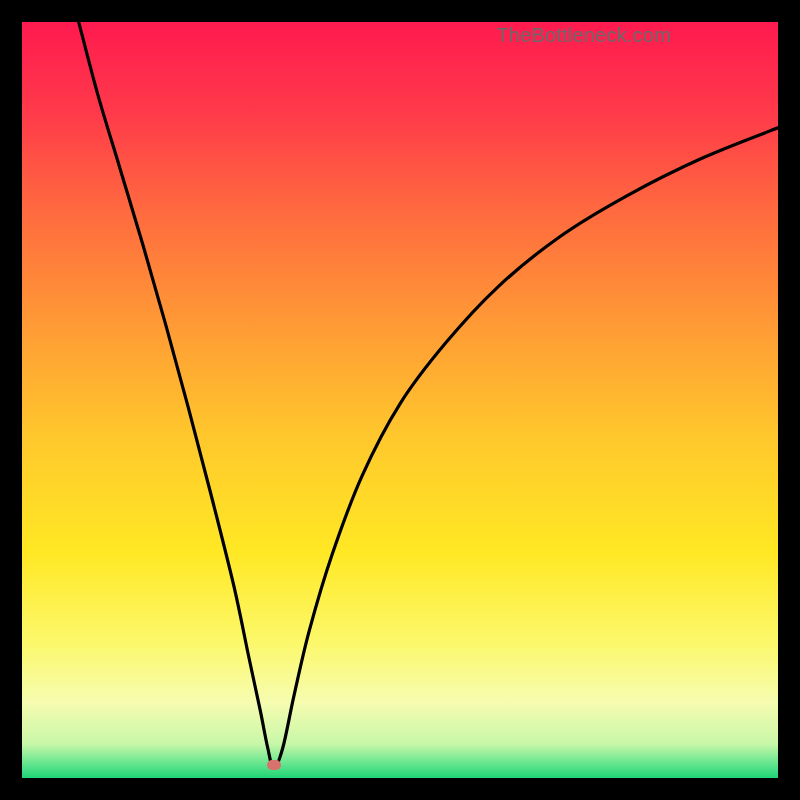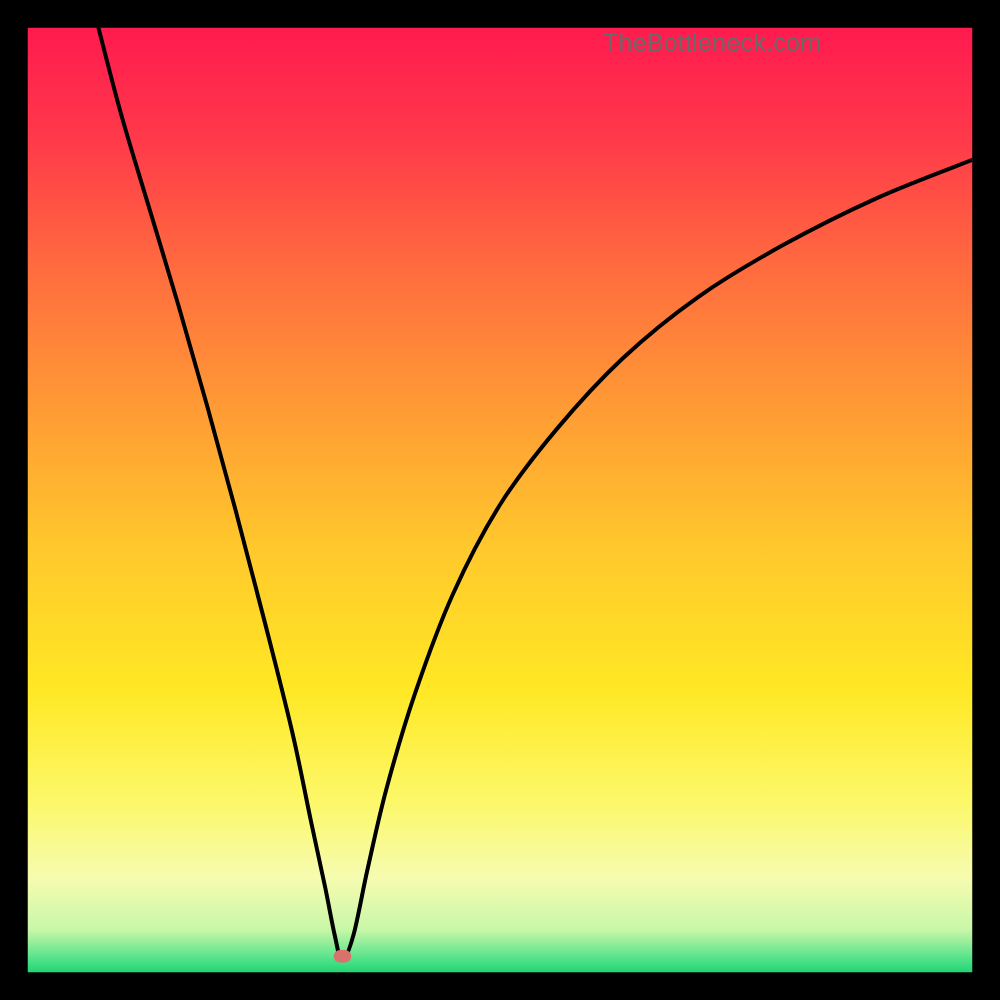--- a/index.html
+++ b/index.html
@@ -11,20 +11,21 @@
     overflow: hidden;
     font-family: Arial, Helvetica, sans-serif;
   }
   .frame {
     position: absolute;
     left: 22px;
     top: 22px;
     width: 641px;
     height: 756px;
     background: #000;
+    padding-left: 14px;
   }
   .plot {
     position: absolute;
     left: 0;
     top: 0;
     width: 756px;
     height: 756px;
   }
   .watermark {
     position: absolute;

